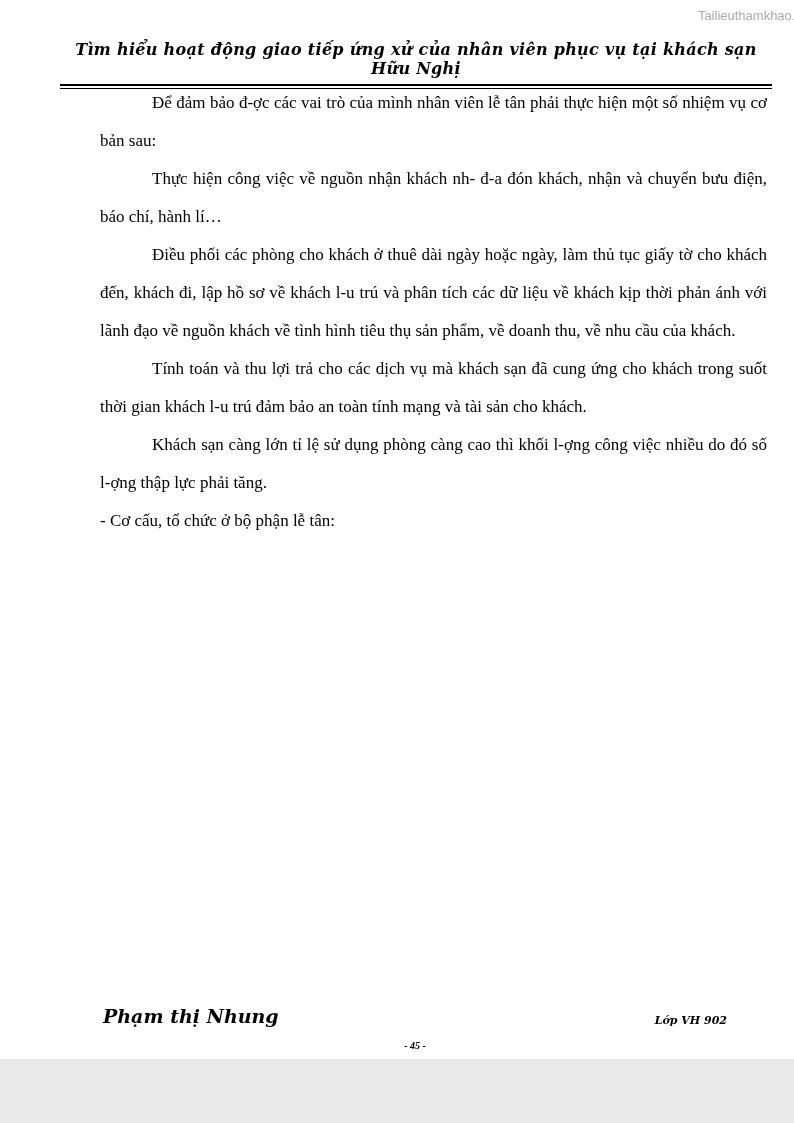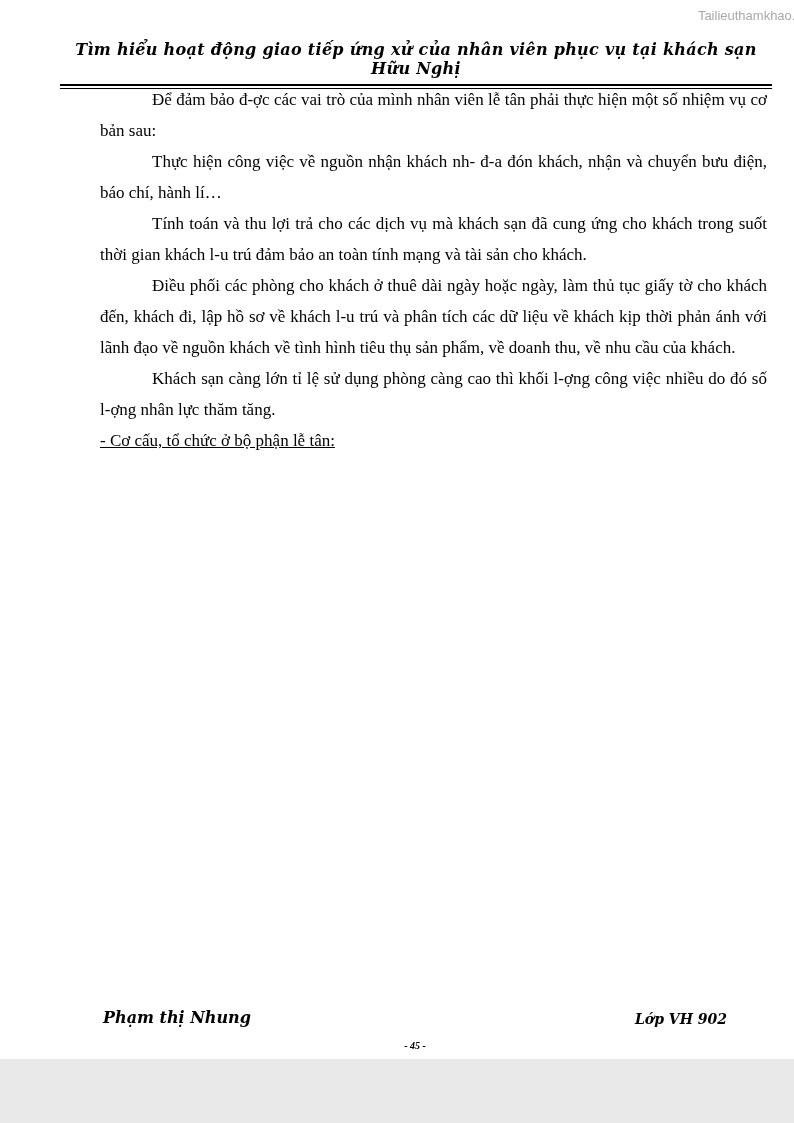--- a/index.html
+++ b/index.html
@@ -46,48 +46,47 @@
     border-top: 2.5px solid #000;
     height: 2px;
     border-bottom: 1px solid #000;
   }
   .doc-body {
     position: absolute;
     top: 84px;
     left: 100px;
     right: 63px;
     font-size: 17px;
-    line-height: 31px;
+    line-height: 38px;
     text-align: justify;
   }
   .doc-body p {
     margin: 0;
     text-indent: 52px;
   }
   .doc-body p.no-indent {
     text-indent: 0;
-    text-decoration: underline;
   }
   .doc-footer-left {
     position: absolute;
     left: 103px;
     bottom: 32px;
     font-family: "DejaVu Serif", serif;
     font-style: italic;
     font-weight: bold;
-    font-size: 16px;
+    font-size: 19px;
   }
   .doc-footer-right {
     position: absolute;
     right: 103px;
     bottom: 32px;
     font-family: "DejaVu Serif", serif;
     font-style: italic;
     font-weight: bold;
-    font-size: 14px;
+    font-size: 11px;
   }
   .page-number {
     position: absolute;
     left: 0;
     right: 0;
     bottom: 8px;
     text-align: center;
     font-style: italic;
     font-weight: bold;
     font-size: 10px;
@@ -101,23 +100,23 @@
   <div class="watermark">Tailieuthamkhao.com</div>
 
   <div class="doc-header">
     <div class="doc-header-title">Tìm hiểu hoạt động giao tiếp ứng xử của nhân viên phục vụ tại khách sạn Hữu Nghị</div>
     <div class="doc-header-rule"></div>
   </div>
 
   <div class="doc-body">
     <p>Để đảm bảo đ-ợc các vai trò của mình nhân viên lễ tân phải thực hiện một số nhiệm vụ cơ bản sau:</p>
     <p>Thực hiện công việc về nguồn nhận khách nh- đ-a đón khách, nhận và chuyển bưu điện, báo chí, hành lí…</p>
+    <p>Điều phối các phòng cho khách ở thuê dài ngày hoặc ngày, làm thủ tục giấy tờ cho khách đến, khách đi, lập hồ sơ về khách l-u trú và phân tích các dữ liệu về khách kịp thời phản ánh với lãnh đạo về nguồn khách về tình hình tiêu thụ sản phẩm, về doanh thu, về nhu cầu của khách.</p>
     <p>Tính toán và thu lợi trả cho các dịch vụ mà khách sạn đã cung ứng cho khách trong suốt thời gian khách l-u trú đảm bảo an toàn tính mạng và tài sản cho khách.</p>
-    <p>Điều phối các phòng cho khách ở thuê dài ngày hoặc ngày, làm thủ tục giấy tờ cho khách đến, khách đi, lập hồ sơ về khách l-u trú và phân tích các dữ liệu về khách kịp thời phản ánh với lãnh đạo về nguồn khách về tình hình tiêu thụ sản phẩm, về doanh thu, về nhu cầu của khách.</p>
-    <p>Khách sạn càng lớn tỉ lệ sử dụng phòng càng cao thì khối l-ợng công việc nhiều do đó số l-ợng nhân lực thăm tăng.</p>
+    <p>Khách sạn càng lớn tỉ lệ sử dụng phòng càng cao thì khối l-ợng công việc nhiều do đó số l-ợng thập lực phải tăng.</p>
     <p class="no-indent">- Cơ cấu, tổ chức ở bộ phận lễ tân:</p>
   </div>
 
   <div class="doc-footer-left">Phạm thị Nhung</div>
 
   <div class="doc-footer-right">Lớp VH 902</div>
 
   <div class="page-number">- 45 -</div>
 
 </div>

